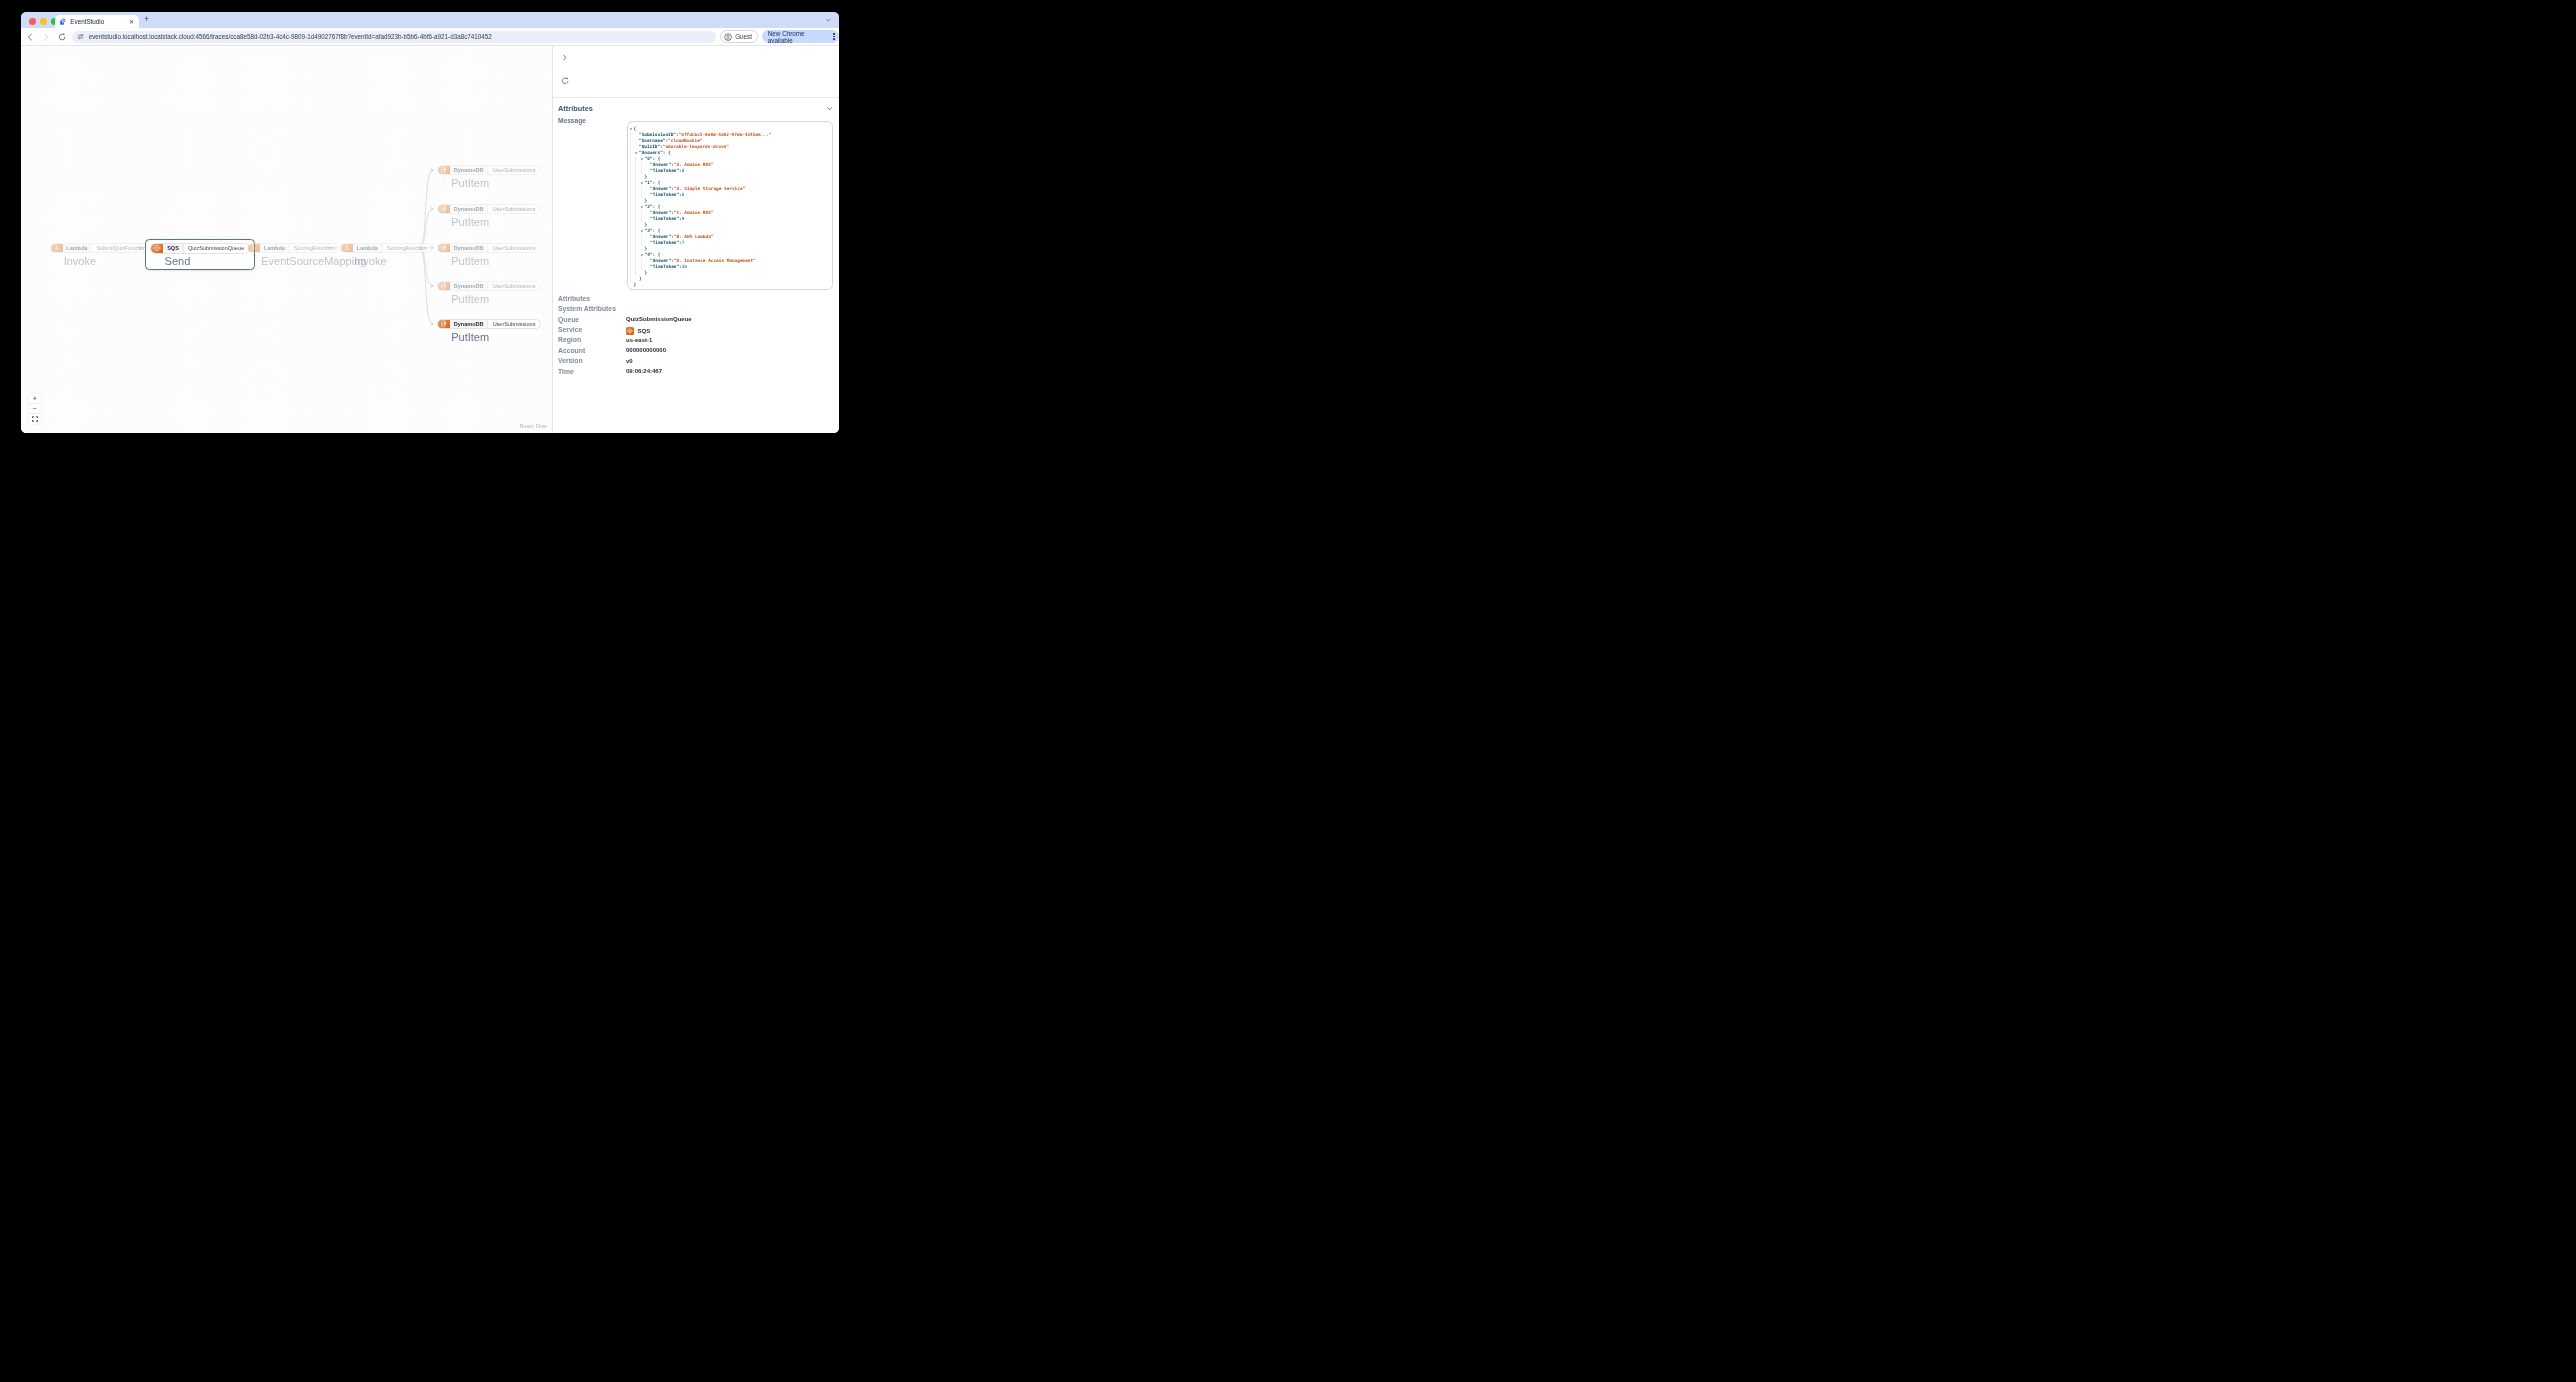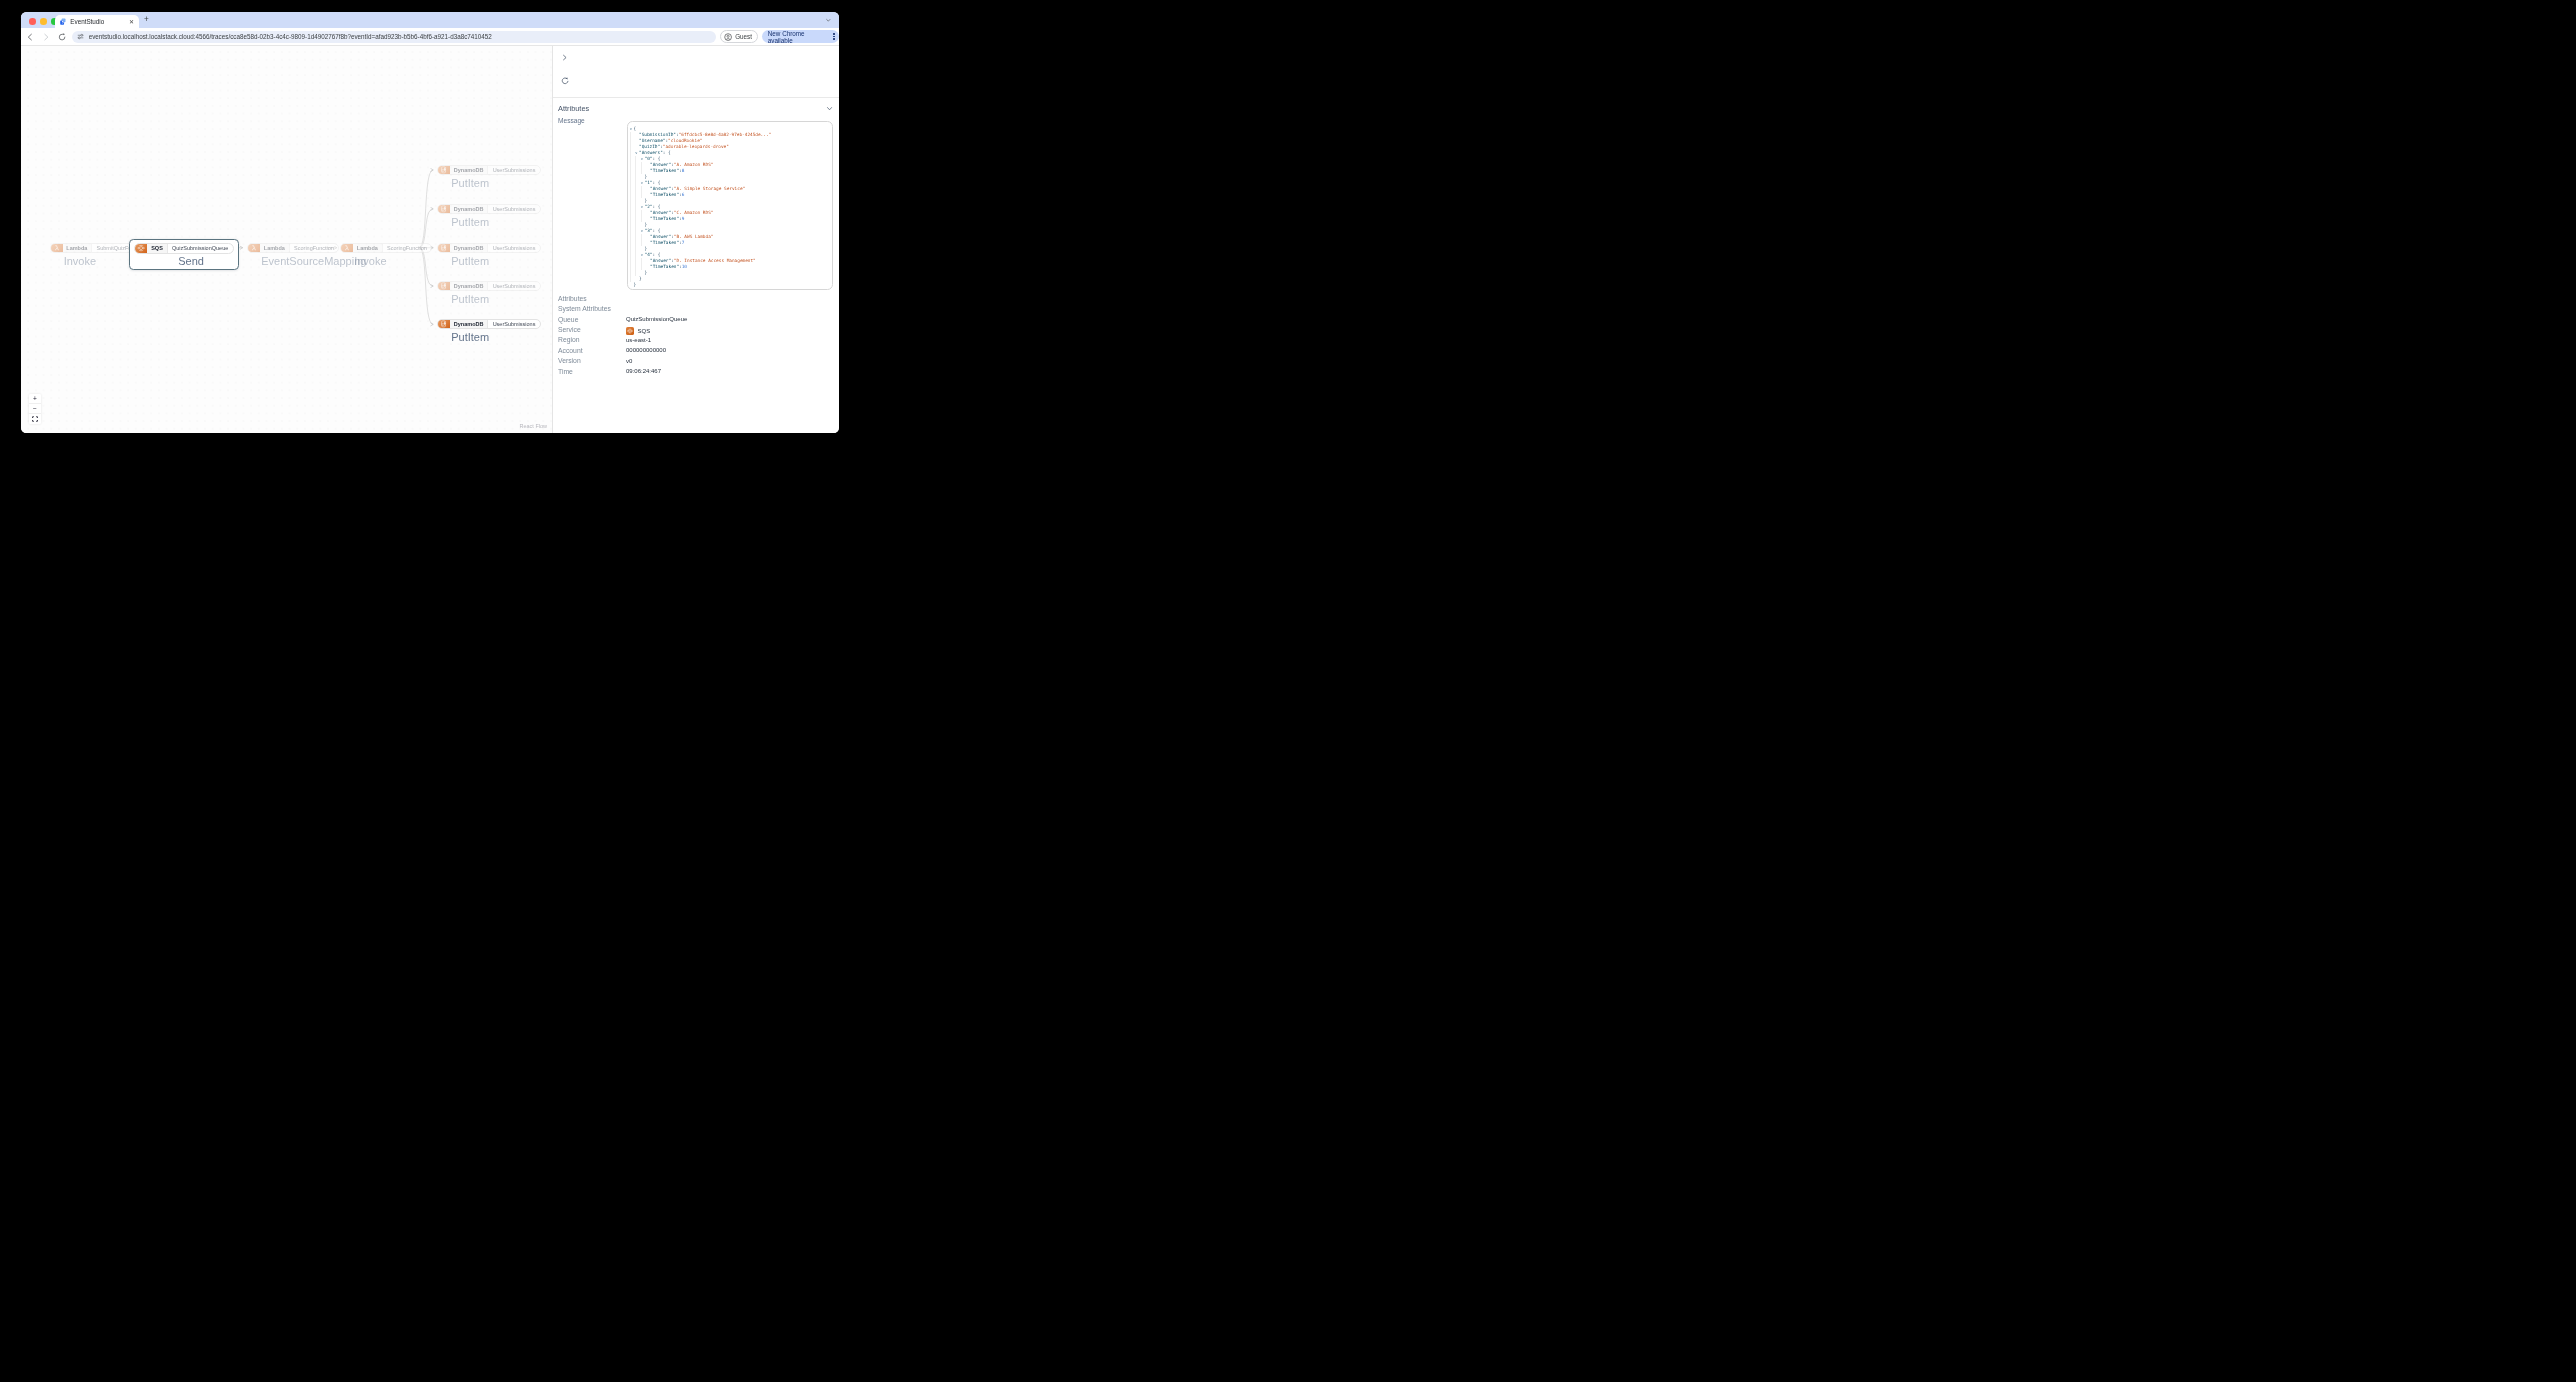--- a/index.html
+++ b/index.html
@@ -32,21 +32,21 @@
     display:flex; align-items:center; padding:0 3.3px 0 6px; gap:3.8px; font-size:6.3px; font-weight:500; }
   .kebab { display:flex; flex-direction:column; gap:1.1px; padding:1.1px; }
   .kebab i { width:1.4px; height:1.4px; border-radius:50%; background:#17316e; }
 
   
   .content { position:relative; height:387px; display:flex; }
   .canvas { position:relative; width:531px; height:100%; background:#fdfdfd;
     background-image:radial-gradient(circle, #d6d6d6 0.5px, transparent 0.7px);
     background-size:7.7px 7.7px; background-position:3.3px 2.2px; }
   .vdivider { width:0.5px; background:#e4e4e4; }
-  .panel { position:relative; flex:1; background:#fff; }
+  .panel { position:relative; flex:1; background:#fff;font-weight:bold; }
 
   
   .edges { position:absolute; inset:0; pointer-events:none; }
   .flow-node { position:absolute; white-space:nowrap; }
   .flow-node.faded { opacity:.42; }
   .flow-node.selected { border:0.8px solid #5b7480; border-radius:4.4px; background:#fff;
     padding:3.3px 4.4px 1.6px 4.4px; box-shadow:0 0.5px 2.2px rgba(40,60,70,.12); }
   .pill { display:inline-flex; align-items:stretch; height:10.4px; border:0.5px solid #e3e3e3;
     border-radius:5.5px; background:#fff; overflow:hidden; vertical-align:top; }
   .pill-icon { width:12px; display:flex; align-items:center; justify-content:center;
@@ -182,21 +182,21 @@
       <div id="nodes-root">
           <div class="flow-node faded" style="left: 28.5px; top: 197px;"><div class="pill">
               <div class="pill-icon">
                 <svg width="7.7" height="7.7" viewBox="0 0 16 16">
                   <path d="M4.8 3.6 H7.4 L10.9 12.4 H12 M8.3 7.8 L5.2 12.4 H4.2" fill="none" stroke="#fff" stroke-width="1.3" stroke-linejoin="round"></path>
                 </svg>
               </div>
               <div class="pill-service">Lambda</div>
               <div class="pill-resource">SubmitQuizFunction</div>
             </div><div class="op-label">Invoke</div></div>
-          <div class="flow-node selected" style="left: 108px; top: 193px; text-align: center;"><div class="pill">
+          <div class="flow-node selected" style="left: 124px; top: 193px;"><div class="pill">
               <div class="pill-icon">
                 <svg width="8.2" height="8.2" viewBox="0 0 18 18">
                   <circle cx="3.2" cy="9" r="1.5" fill="none" stroke="#fff" stroke-width="1"></circle>
                   <circle cx="14.8" cy="9" r="1.5" fill="none" stroke="#fff" stroke-width="1"></circle>
                   <rect x="6.2" y="6.2" width="5.6" height="5.6" transform="rotate(45 9 9)" fill="none" stroke="#fff" stroke-width="1.1"></rect>
                   <path d="M4.6 4.4 Q9 1.6 13.4 4.4 M4.6 13.6 Q9 16.4 13.4 13.6" fill="none" stroke="#fff" stroke-width="1"></path>
                   <path d="M4.9 9 H5.9 M12.1 9 H13.1" stroke="#fff" stroke-width="1"></path>
                 </svg>
               </div>
               <div class="pill-service">SQS</div>

